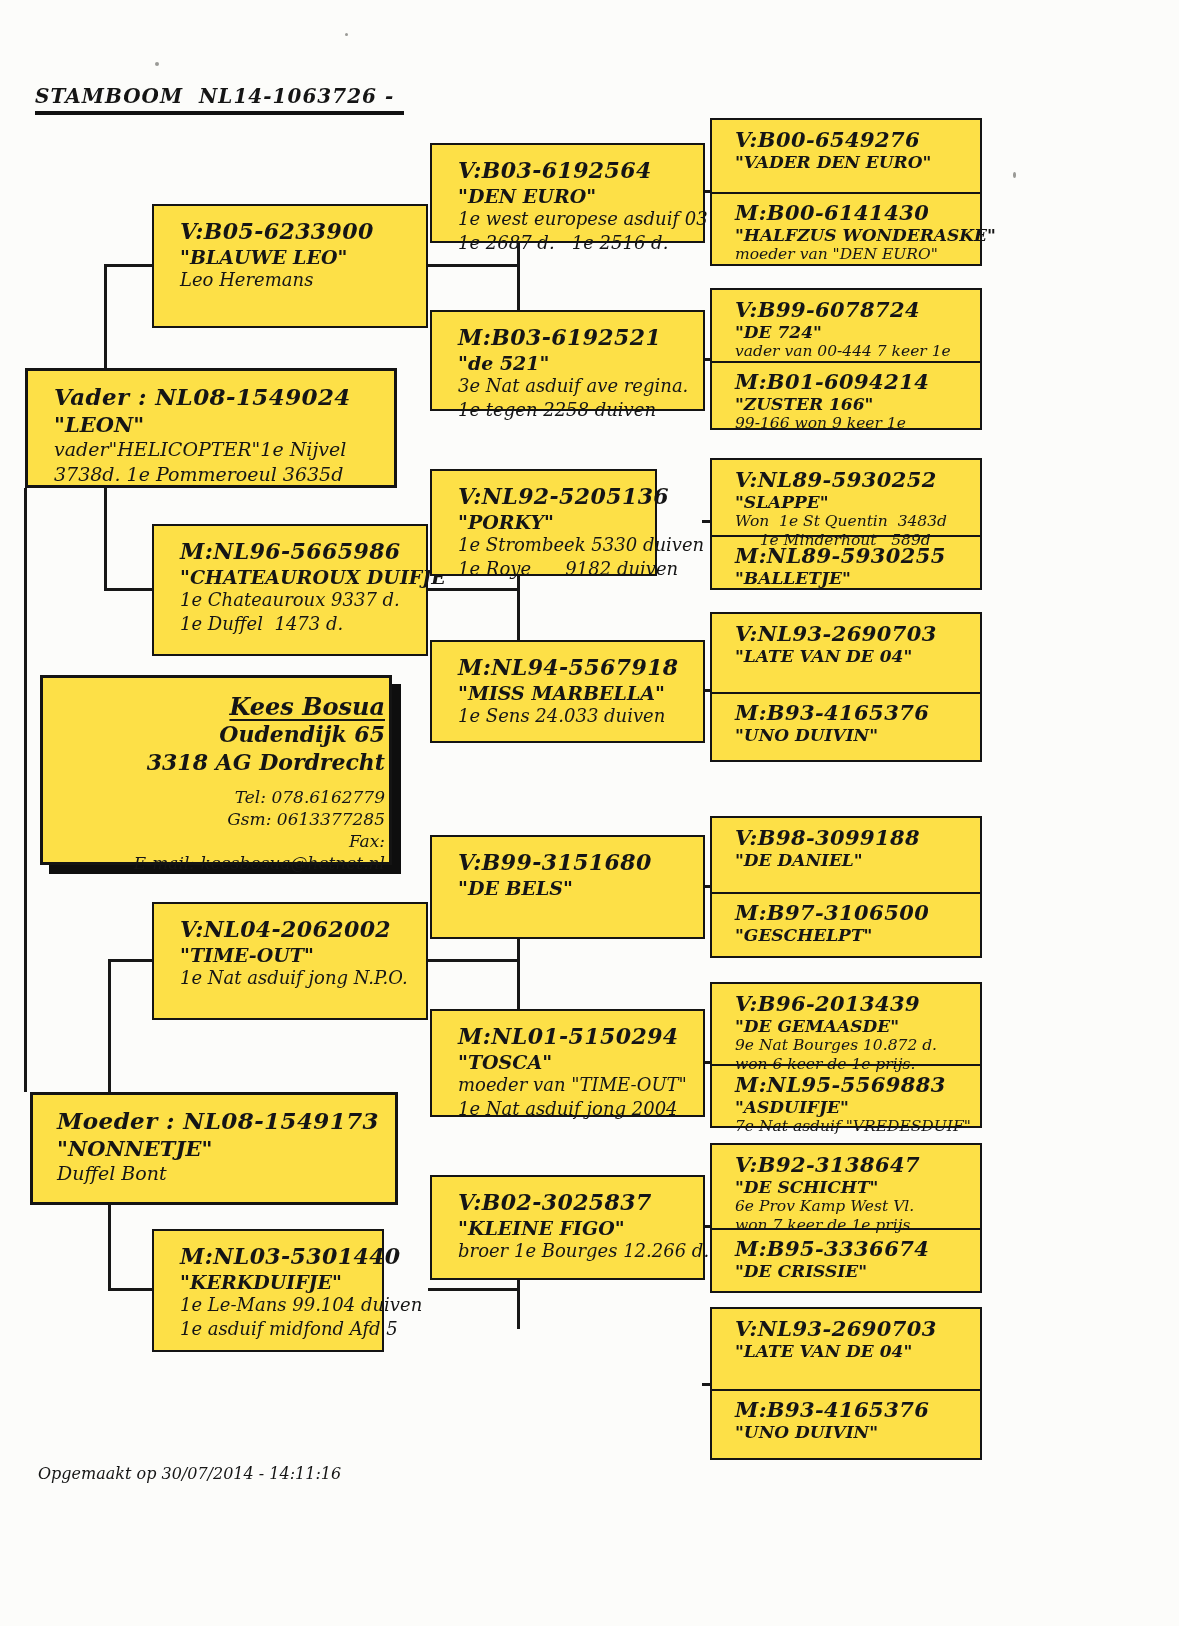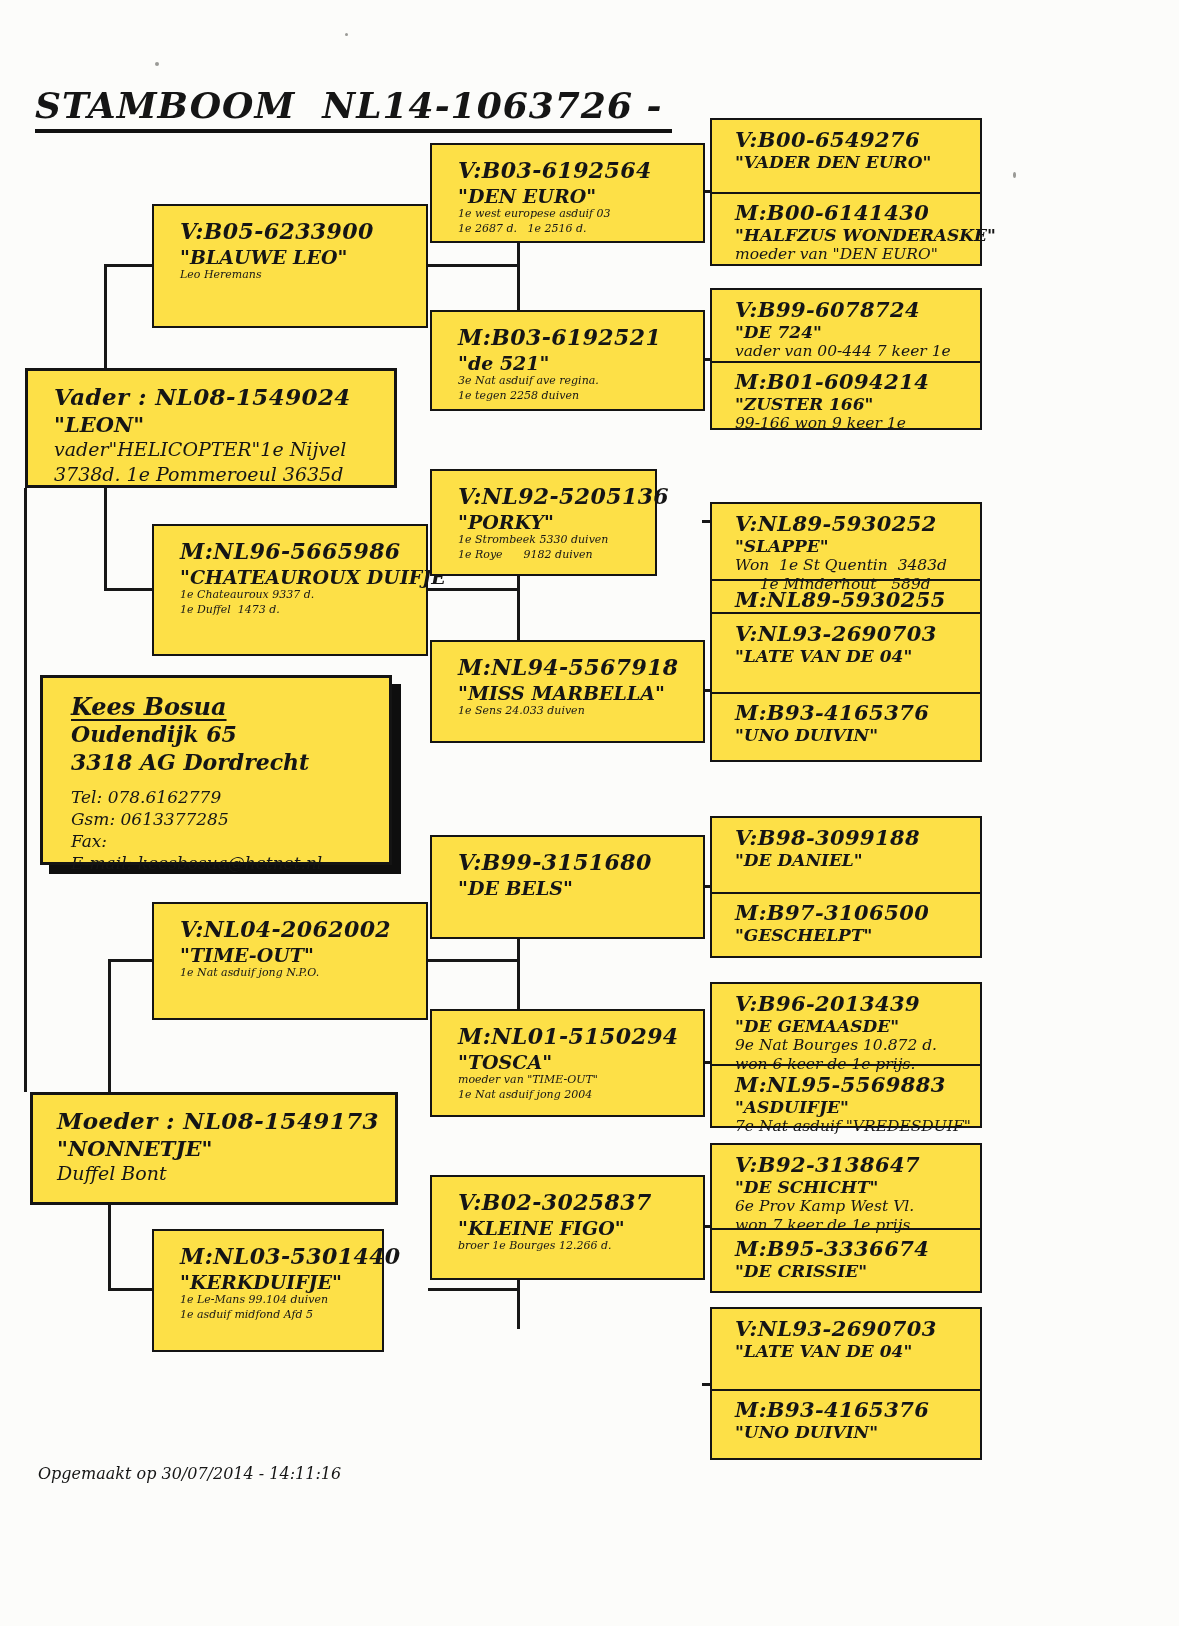--- a/index.html
+++ b/index.html
@@ -3,44 +3,44 @@
 <meta charset="utf-8">
 <style>
   html,body { margin:0; padding:0; background:#d8d8d4; }
   .page {
     position:relative; width:1179px; height:1626px; margin:0 auto;
     background:#fcfcfa; overflow:hidden;
     font-family:"DejaVu Serif","Liberation Serif",serif; color:#151515;
   }
   .title {
     position:absolute; left:35px; top:84px; margin:0;
-    font-size:36px; font-weight:bold; font-style:italic; letter-spacing:1px;
+    font-size:20px; font-weight:bold; font-style:italic; letter-spacing:1px;
     border-bottom:4px solid #111; padding:0 10px 3px 0; white-space:pre;
   }
   .box {
     position:absolute; background:#fde047; box-sizing:border-box;
     border:2.5px solid #141414;
   }
   .box.heavy { border-width:3px; }
   .pad { padding:12px 4px 0 26px; }
   .id   { font-weight:bold; font-style:italic; font-size:22px; letter-spacing:.4px; white-space:pre; }
   .name { font-weight:bold; font-style:italic; font-size:19px; margin-top:2px; white-space:pre; }
-  .detail { font-style:italic; font-size:11px; line-height:1.33; white-space:pre; }
+  .detail { font-style:italic; font-size:18px; line-height:1.33; white-space:pre; }
   .gen1 .id { font-size:23px; }
   .gen1 .name { font-size:21px; }
   .gen1 .detail { font-size:19px; }
   
   .pairbox { display:flex; flex-direction:column; }
   .pair-top { height:55%; border-bottom:2.5px solid #141414; box-sizing:border-box; padding:7px 4px 0 23px; }
   .pair-bottom { flex:1; padding:6px 4px 0 23px; }
   .pairbox .id { font-size:21px; }
   .pairbox .name { font-size:17px; margin-top:0; }
   .pairbox .detail { font-size:15.5px; line-height:1.22; }
   
-  .contact { padding:14px 4px 0 28px; box-shadow:9px 9px 0 0 #0e0e0e; border-width:3px; }
+  .contact { padding:14px 4px 0 28px; box-shadow:9px 9px 0 0 #0e0e0e; border-width:3px;text-align:right; }
   .contact .cname { font-size:24px; font-weight:bold; font-style:italic; text-decoration:underline; text-underline-offset:4px; }
   .contact .caddr { font-size:22px; font-weight:bold; font-style:italic; line-height:1.25; }
   .contact .csmall { font-size:17px; font-style:italic; line-height:1.3; }
   .contact .gap { height:10px; }
   .footer { position:absolute; left:38px; top:1464px; font-style:italic; font-size:16px; }
   .line { position:absolute; background:#171717; }
   .h { height:3px; } .v { width:3px; }
   .speck { position:absolute; background:#9a9a96; border-radius:50%; }
 </style>
 </head>
@@ -180,21 +180,21 @@
       <div class="name">"DE 724"</div>
       <div class="detail">vader van 00-444 7 keer 1e</div>
     </div>
     <div class="pair-bottom">
       <div class="id">M:B01-6094214</div>
       <div class="name">"ZUSTER 166"</div>
       <div class="detail">99-166 won 9 keer 1e</div>
     </div>
   </div>
 
-  <div class="box pairbox" style="left:710px;top:458px;width:272px;height:132px;margin-top:44px;">
+  <div class="box pairbox" style="left:710px;top:458px;width:272px;height:132px;">
     <div class="pair-top" style="height:60%;">
       <div class="id">V:NL89-5930252</div>
       <div class="name">"SLAPPE"</div>
       <div class="detail">Won  1e St Quentin  3483d</div>
       <div class="detail">     1e Minderhout   589d</div>
     </div>
     <div class="pair-bottom">
       <div class="id">M:NL89-5930255</div>
       <div class="name">"BALLETJE"</div>
     </div>

